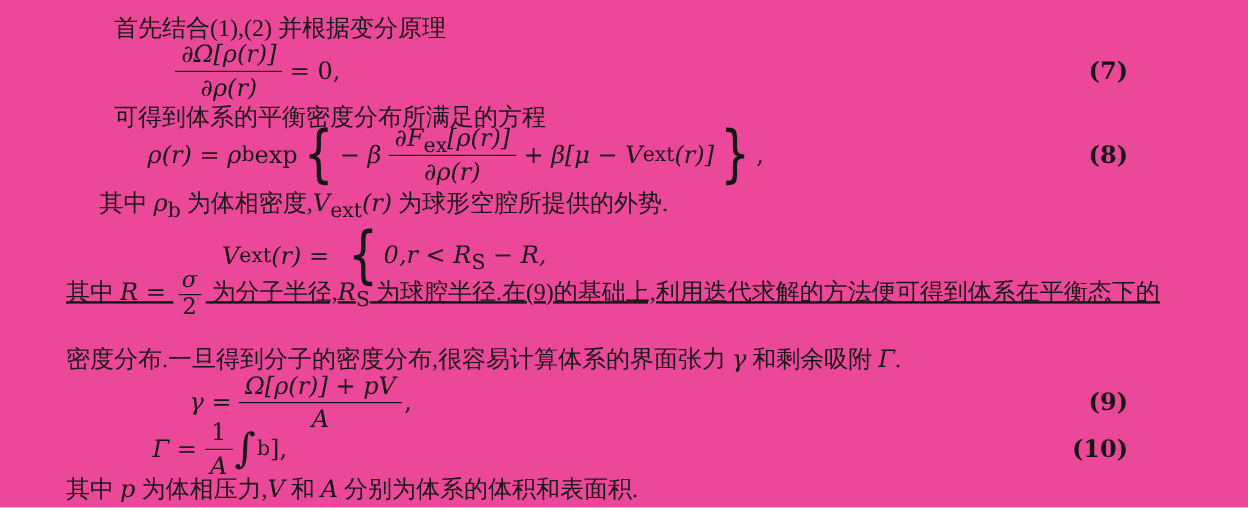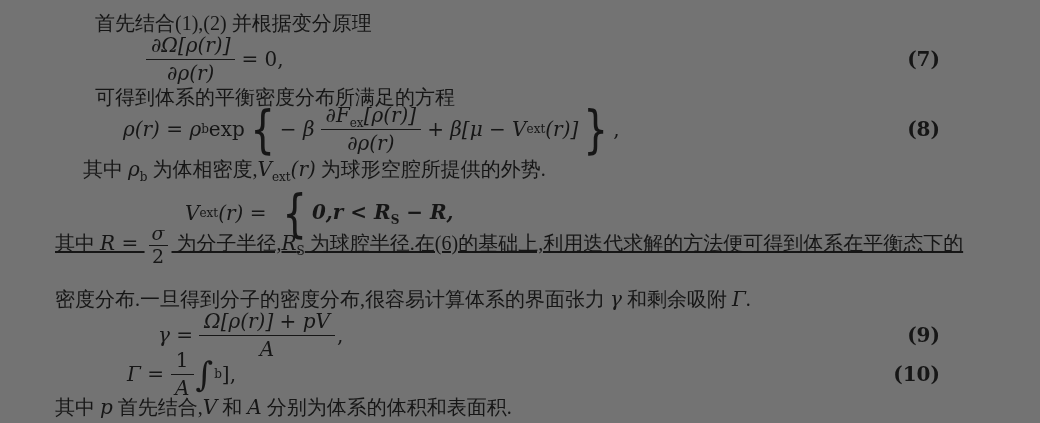--- a/index.html
+++ b/index.html
@@ -1,34 +1,34 @@
 <!DOCTYPE html>
 <html><head>
 <meta charset="utf-8">
 <style>
   html,body { margin:0; padding:0; background:#ffffff; }
   .page {
     position:relative;
     width:1040px; height:423px;
-    background:#737373;
+    background:#ec4899;
     color:#161616;
     overflow:hidden;
     font-family:"Liberation Serif","DejaVu Serif",serif;
   }
   .para {
     position:absolute; left:55px; margin:0;
     font-size:20px; white-space:nowrap;
     font-family:"Liberation Serif","DejaVu Serif",serif;
   }
   .cn   { font-family:"Liberation Serif","DejaVu Serif",serif; font-style:normal; }
   .math { font-family:"DejaVu Serif",serif; font-style:italic; }
   .rm   { font-family:"DejaVu Serif",serif; font-style:normal; }
   sub.msub {
     font-family:"DejaVu Serif",serif; font-style:normal;
-    font-size:12px; line-height:0; vertical-align:-5px;
+    font-size:17px; line-height:0; vertical-align:-5px;
   }
   .eq-row {
     position:absolute; left:55px; right:100px;
     display:flex; align-items:center;
     font-size:20px;
   }
   .eq-content { display:flex; align-items:center; white-space:pre; }
   .eq-tag {
     margin-left:auto;
     font-family:"DejaVu Serif",serif; font-weight:700; font-size:20px;
@@ -41,21 +41,21 @@
   .frac .den { display:block; padding:2px 5px 0; white-space:pre; }
   .frac-inline { display:inline-flex; flex-direction:column; align-items:center; vertical-align:middle; margin:0 4px; line-height:1.05; font-size:19px; }
   .frac-inline .num { display:block; padding:0 3px 1px; border-bottom:1.5px solid #161616; }
   .frac-inline .den { display:block; padding:1px 3px 0; }
   .brace {
     font-family:"DejaVu Sans",sans-serif; font-style:normal; font-weight:400;
     font-size:52px; line-height:0.9; display:inline-block;
     transform:scaleX(0.75); margin:0 1px;
   }
   .cases { display:inline-flex; align-items:center; margin-left:4px; }
-  .case-col { display:inline-flex; flex-direction:column; gap:17px;font-weight:bold; }
+  .case-col { display:inline-flex; flex-direction:column; gap:17px; }
   .case-line { white-space:pre; line-height:1.25; }
   .int { font-family:"DejaVu Serif",serif; font-style:normal; font-size:34px; line-height:0; margin:0 1px; display:inline-block; vertical-align:middle; }
 </style>
 </head>
 <body>
 
 <div class="page">
 
   <p class="para cn" style="top:10px; padding-left:40px;">首先结合(1),(2) 并根据变分原理</p>
 
@@ -101,21 +101,21 @@
           <span class="case-line"><span class="math">0,r &lt; R</span><sub class="msub">S</sub><span class="math"> − R,</span></span>
         </span>
       </span>
     </div>
   </div>
 
   <p class="para" style="top:224px;text-decoration:underline;">
     <span class="cn">其中 </span><span class="math">R = </span><span class="frac-inline math">
         <span class="num">σ</span>
         <span class="den rm">2</span>
-      </span><span class="cn"> 为分子半径,</span><span class="math">R</span><sub class="msub">S</sub><span class="cn"> 为球腔半径.在(6)的基础上,利用迭代求解的方法便可得到体系在平衡态下的</span>
+      </span><span class="cn"> 为分子半径,</span><span class="math">R</span><sub class="msub">S</sub><span class="cn"> 为球腔半径.在(9)的基础上,利用迭代求解的方法便可得到体系在平衡态下的</span>
   </p>
 
   <p class="para" style="top:286px;text-align:center;">
     <span class="cn">密度分布.一旦得到分子的密度分布,很容易计算体系的界面张力 </span><span class="math">γ</span><span class="cn"> 和剩余吸附 </span><span class="math">Γ</span><span class="cn">.</span>
   </p>
 
   <div class="eq-row" style="top:312px; height:46px;">
     <div class="eq-content" style="padding-left:103px;">
       <span class="math">γ =</span>
       <span class="frac math">
@@ -134,16 +134,16 @@
         <span class="num rm">1</span>
         <span class="den">A</span>
       </span>
       <span class="int" style="margin-left:-5px;">∫</span>
       <sub class="msub">b</sub><span class="rm">],</span>
     </div>
     <span class="eq-tag">(10)</span>
   </div>
 
   <p class="para" style="top:394px;">
-    <span class="cn">其中 </span><span class="math">p</span><span class="cn"> 首先结合,</span><span class="math">V</span><span class="cn"> 和 </span><span class="math">A</span><span class="cn"> 分别为体系的体积和表面积.</span>
+    <span class="cn">其中 </span><span class="math">p</span><span class="cn"> 为体相压力,</span><span class="math">V</span><span class="cn"> 和 </span><span class="math">A</span><span class="cn"> 分别为体系的体积和表面积.</span>
   </p>
 
 </div>
 
 </body></html>

